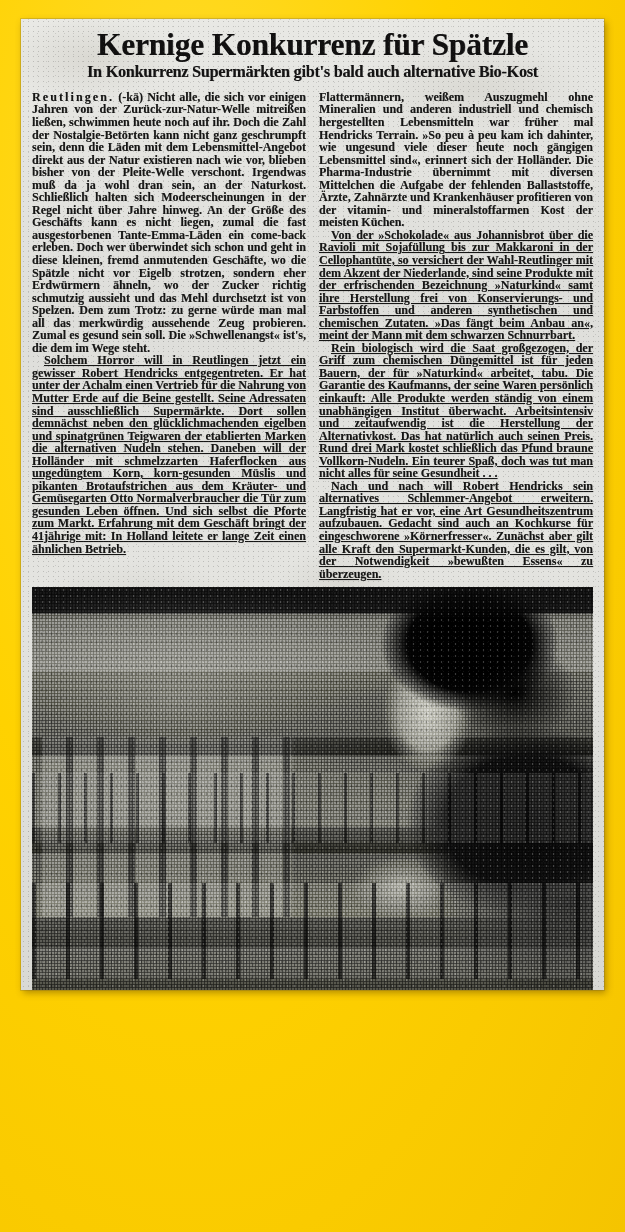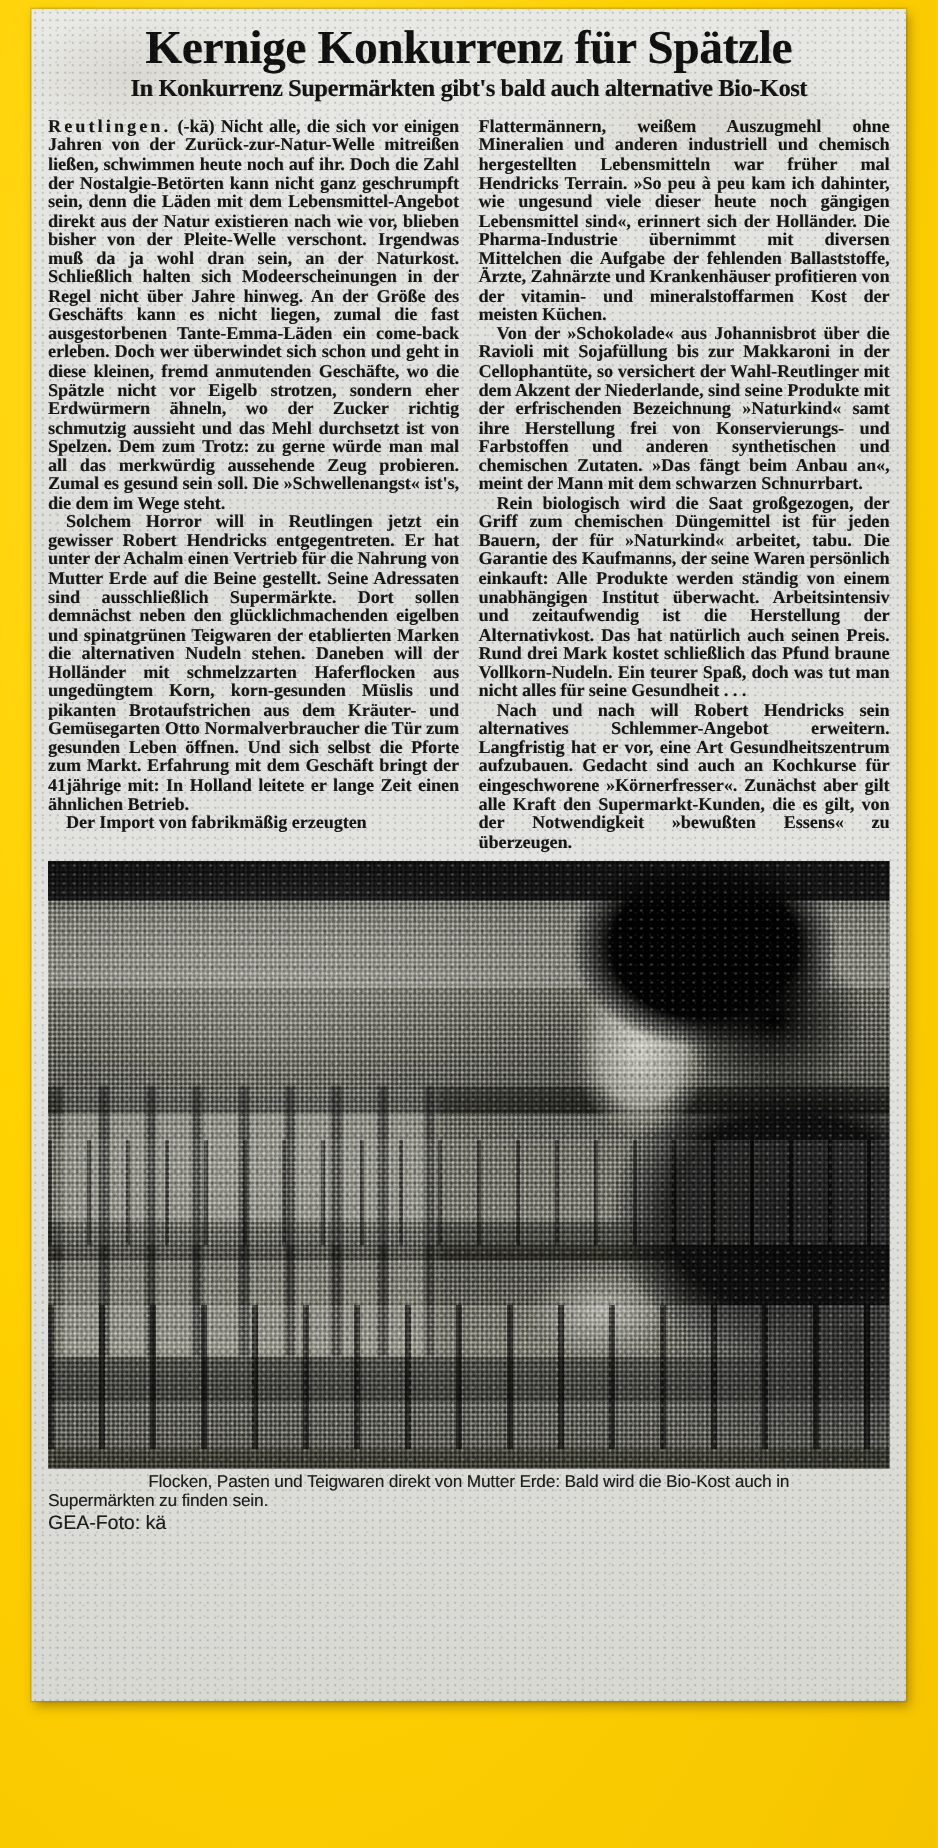--- a/index.html
+++ b/index.html
@@ -21,23 +21,23 @@
     position: absolute;
     inset: 0;
     background:
       radial-gradient(ellipse at 30% 20%, #FFDC2E 0%, #FFD200 45%, #F5C400 100%);
   }
 
   
   #clipping {
     position: absolute;
     left: 21px;
-    top: 6px;
+    top: 19px;
     width: 583px;
-    height: 1128px;
+    height: 971px;
     background:
       
       radial-gradient(ellipse 120px 60px at 12% 4%, rgba(170,165,150,.22), rgba(0,0,0,0) 70%),
       radial-gradient(ellipse 160px 70px at 78% 7%, rgba(170,165,150,.18), rgba(0,0,0,0) 70%),
       radial-gradient(ellipse 90px 50px at 55% 58%, rgba(160,155,140,.15), rgba(0,0,0,0) 70%),
       radial-gradient(ellipse 140px 60px at 20% 60%, rgba(165,160,145,.14), rgba(0,0,0,0) 70%),
       linear-gradient(175deg, #E9E9E5 0%, #DEDEDA 30%, #E4E4E0 55%, #D8D8D3 100%);
     box-shadow:
       2px 3px 7px rgba(90,60,0,.45),
       0 0 0 1px rgba(120,110,80,.25);
@@ -109,21 +109,21 @@
     line-height: 12.55px;
     color: #161615;
     text-align: justify;
     text-justify: inter-word;
     margin: 0;
     hyphens: manual;
     -webkit-hyphens: manual;
     text-shadow: .3px .2px 0 rgba(45,45,45,.45);
     filter: blur(.16px);
   }
-  .para + .para { text-indent: 12px; }
+  .para + .para { text-indent: 12px; text-decoration: underline; }
   .para .dateline {
     letter-spacing: 2.1px;
   }
 
   
   #photo-wrap {
     position: relative;
     margin: 7px 0 0 0;
     width: 561px;
     height: 405px;
@@ -268,21 +268,20 @@
       <div id="masthead">
         <h1 id="headline">Kernige Konkurrenz für Spätzle</h1>
         <h2 id="subhead">In Konkurrenz Supermärkten gibt's bald auch alternative Bio-Kost</h2>
       </div>
 
       <div id="columns">
 
         <div class="column">
           <p class="para"><span class="dateline">Reutlingen.</span> <span>(-kä)</span> <span>Nicht alle, die sich vor einigen Jahren von der Zurück-zur-Natur-Welle mitreißen ließen, schwimmen heute noch auf ihr. Doch die Zahl der Nostalgie-Betörten kann nicht ganz geschrumpft sein, denn die Läden mit dem Lebensmittel-Angebot direkt aus der Natur existieren nach wie vor, blieben bisher von der Pleite-Welle verschont. Irgendwas muß da ja wohl dran sein, an der Naturkost. Schließlich halten sich Modeerscheinungen in der Regel nicht über Jahre hinweg. An der Größe des Geschäfts kann es nicht liegen, zumal die fast ausgestorbenen Tante-Emma-Läden ein come-back erleben. Doch wer überwindet sich schon und geht in diese kleinen, fremd anmutenden Geschäfte, wo die Spätzle nicht vor Eigelb strotzen, sondern eher Erdwürmern ähneln, wo der Zucker richtig schmutzig aussieht und das Mehl durchsetzt ist von Spelzen. Dem zum Trotz: zu gerne würde man mal all das merkwürdig aussehende Zeug probieren. Zumal es gesund sein soll. Die »Schwellenangst« ist's, die dem im Wege steht.</span></p>
           <p class="para">Solchem Horror will in Reutlingen jetzt ein gewisser Robert Hendricks entgegentreten. Er hat unter der Achalm einen Vertrieb für die Nahrung von Mutter Erde auf die Beine gestellt. Seine Adressaten sind ausschließlich Supermärkte. Dort sollen demnächst neben den glücklichmachenden eigelben und spinatgrünen Teigwaren der etablierten Marken die alternativen Nudeln stehen. Daneben will der Holländer mit schmelzzarten Haferflocken aus ungedüngtem Korn, korn-gesunden Müslis und pikanten Brotaufstrichen aus dem Kräuter- und Gemüsegarten Otto Normalverbraucher die Tür zum gesunden Leben öffnen. Und sich selbst die Pforte zum Markt. Erfahrung mit dem Geschäft bringt der 41jährige mit: In Holland leitete er lange Zeit einen ähnlichen Betrieb.</p>
-          <p class="para">Der Import von fabrikmäßig erzeugten</p>
         </div>
 
         <div class="column">
           <p class="para">Flattermännern, weißem Auszugmehl ohne Mineralien und anderen industriell und chemisch hergestellten Lebensmitteln war früher mal Hendricks Terrain. »So peu à peu kam ich dahinter, wie ungesund viele dieser heute noch gängigen Lebensmittel sind«, erinnert sich der Holländer. Die Pharma-Industrie übernimmt mit diversen Mittelchen die Aufgabe der fehlenden Ballaststoffe, Ärzte, Zahnärzte und Krankenhäuser profitieren von der vitamin- und mineralstoffarmen Kost der meisten Küchen.</p>
           <p class="para">Von der »Schokolade« aus Johannisbrot über die Ravioli mit Sojafüllung bis zur Makkaroni in der Cellophantüte, so versichert der Wahl-Reutlinger mit dem Akzent der Niederlande, sind seine Produkte mit der erfrischenden Bezeichnung »Naturkind« samt ihre Herstellung frei von Konservierungs- und Farbstoffen und anderen synthetischen und chemischen Zutaten. »Das fängt beim Anbau an«, meint der Mann mit dem schwarzen Schnurrbart.</p>
           <p class="para">Rein biologisch wird die Saat großgezogen, der Griff zum chemischen Düngemittel ist für jeden Bauern, der für »Naturkind« arbeitet, tabu. Die Garantie des Kaufmanns, der seine Waren persönlich einkauft: Alle Produkte werden ständig von einem unabhängigen Institut überwacht. Arbeitsintensiv und zeitaufwendig ist die Herstellung der Alternativkost. Das hat natürlich auch seinen Preis. Rund drei Mark kostet schließlich das Pfund braune Vollkorn-Nudeln. Ein teurer Spaß, doch was tut man nicht alles für seine Gesundheit . . .</p>
           <p class="para">Nach und nach will Robert Hendricks sein alternatives Schlemmer-Angebot erweitern. Langfristig hat er vor, eine Art Gesundheitszentrum aufzubauen. Gedacht sind auch an Kochkurse für eingeschworene »Körnerfresser«. Zunächst aber gilt alle Kraft den Supermarkt-Kunden, die es gilt, von der Notwendigkeit »bewußten Essens« zu überzeugen.</p>
         </div>
 
       </div>

